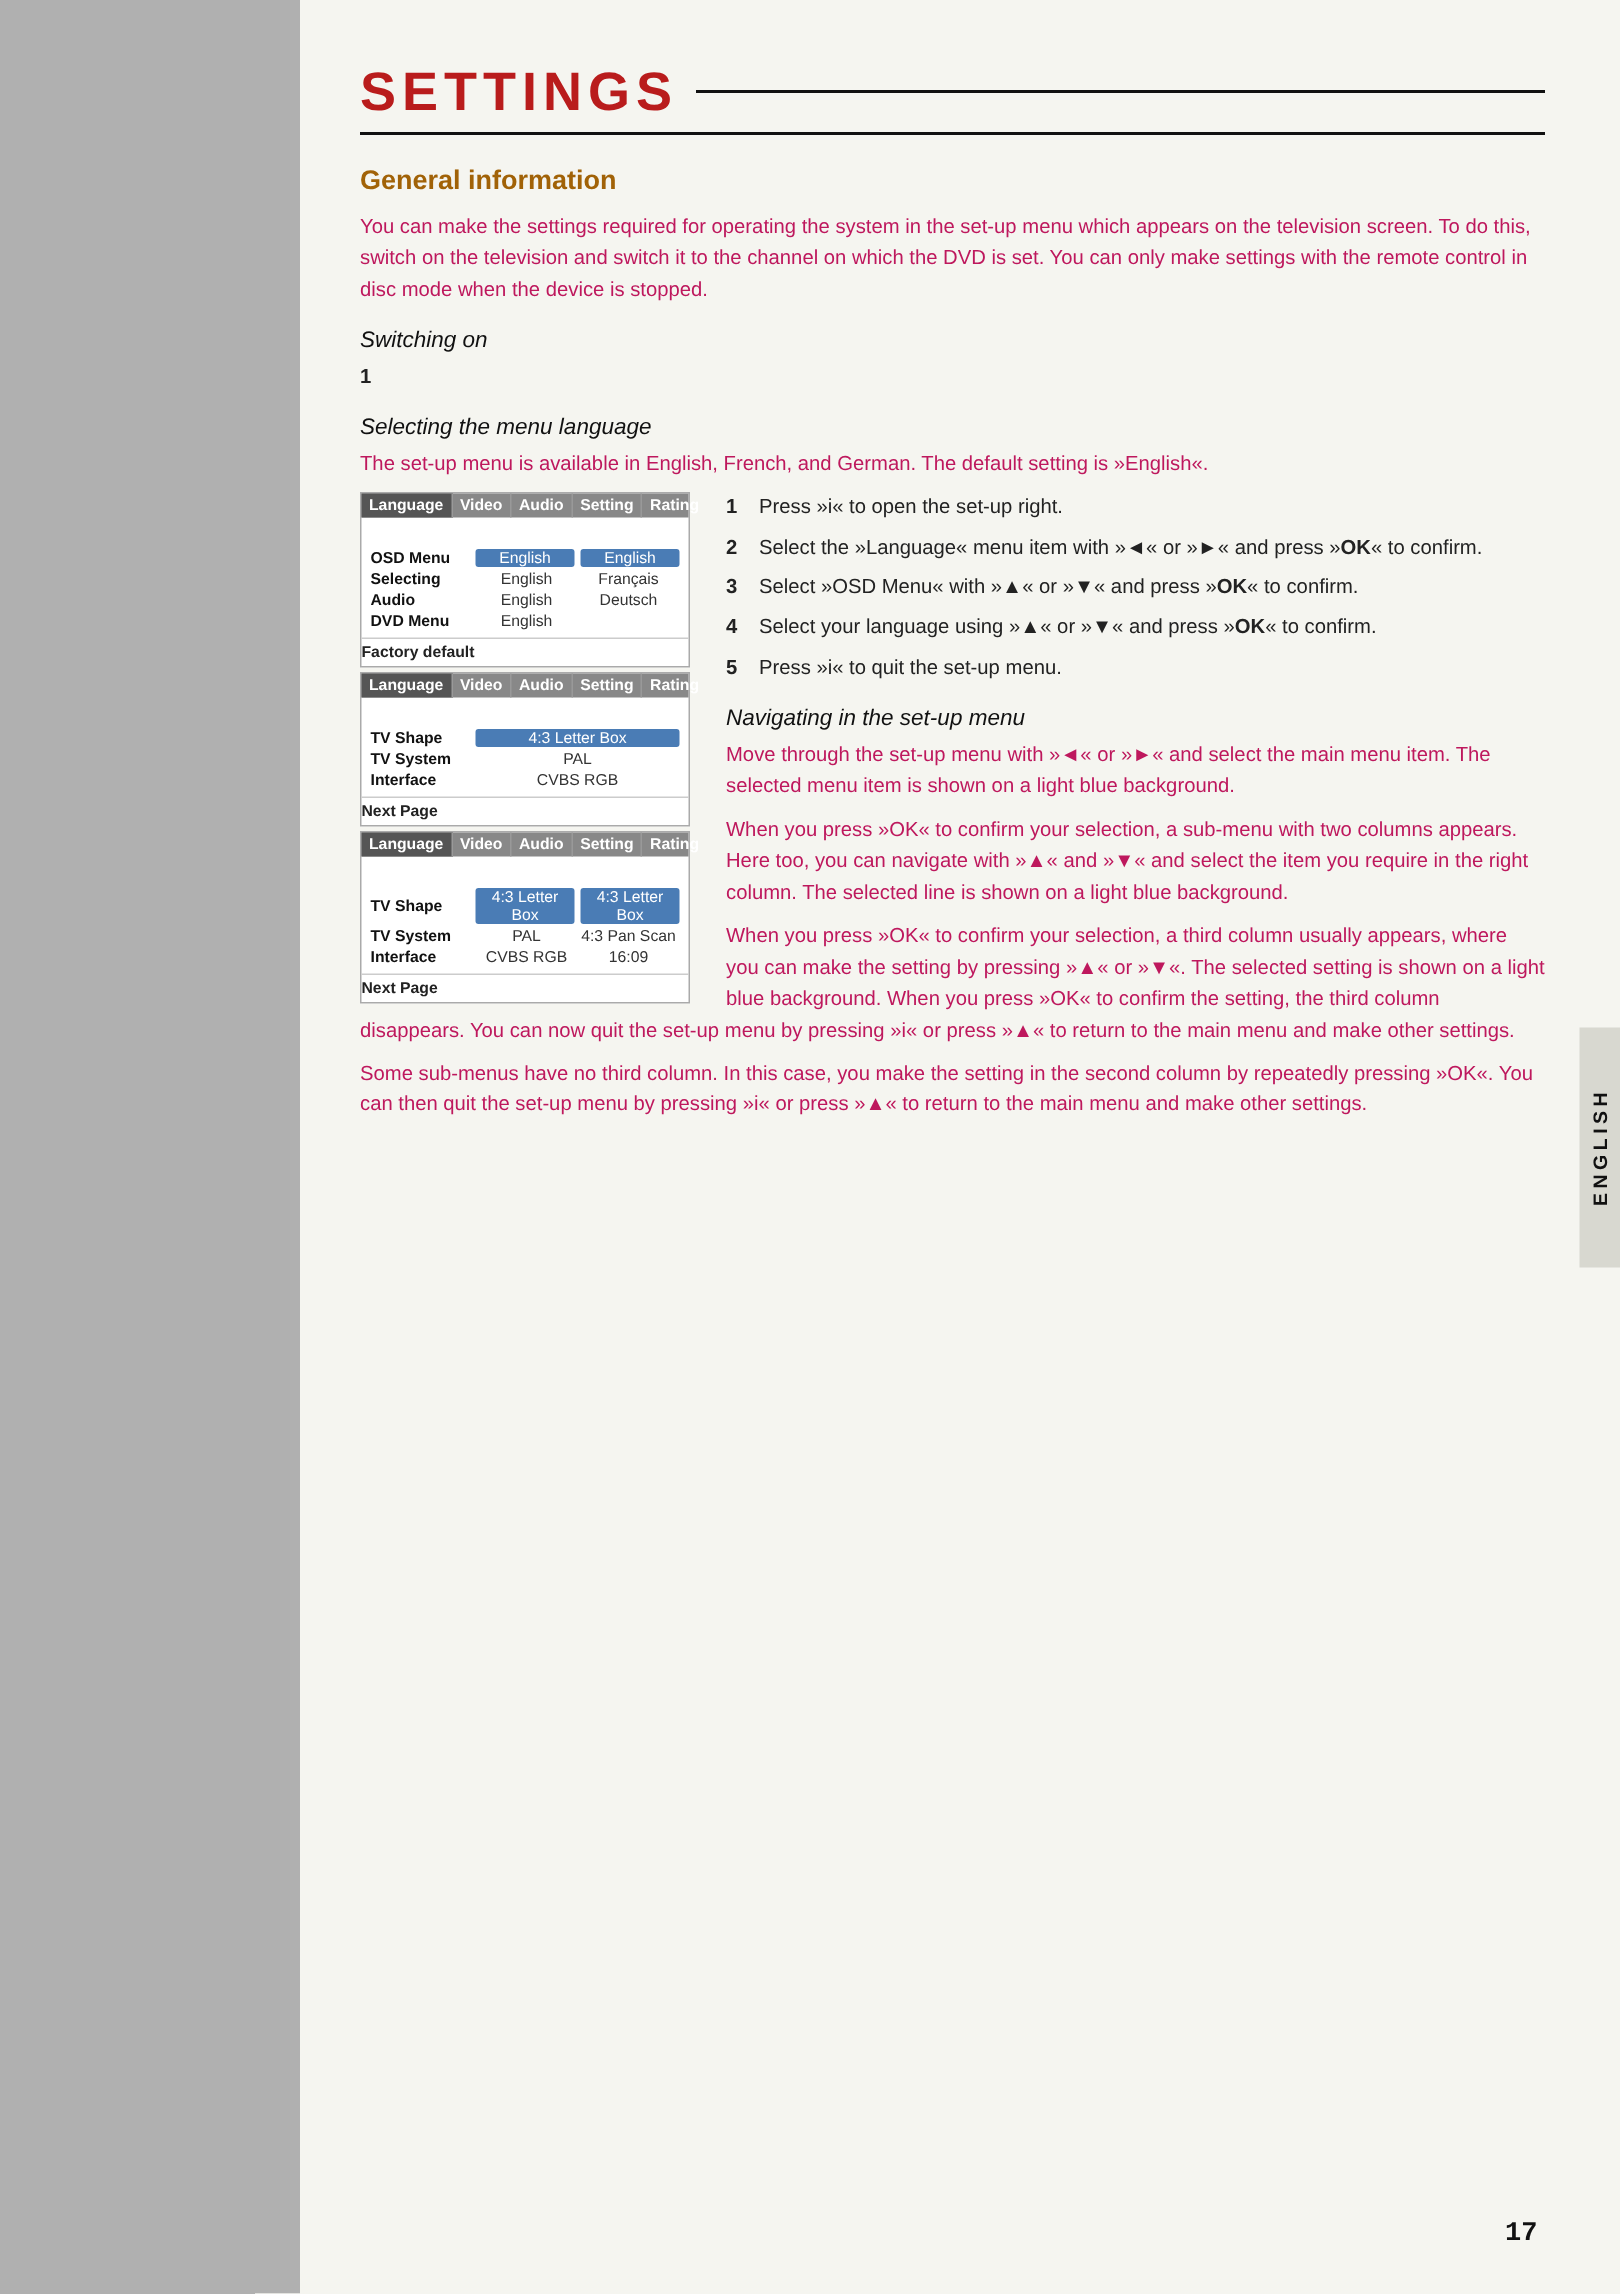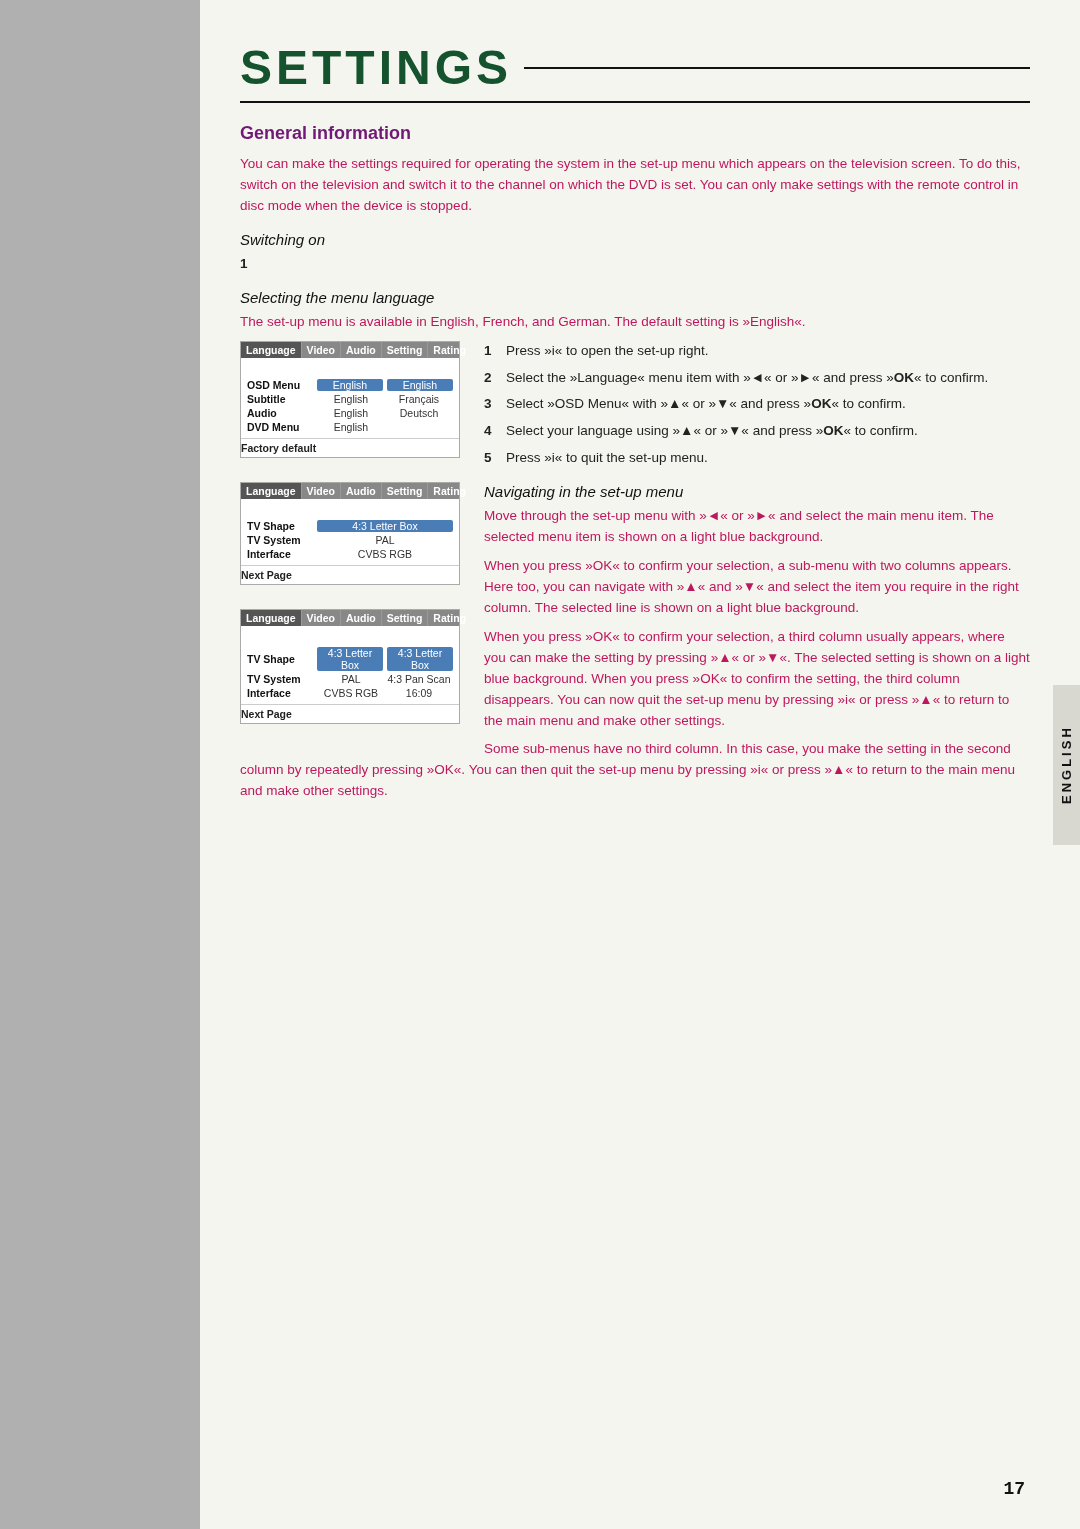--- a/index.html
+++ b/index.html
@@ -24,45 +24,45 @@
     
     .main-content {
       flex: 1;
       padding: 40px 50px 40px 40px;
       background: #f5f5f0;
       position: relative;
     }
 
     
     .page-title {
-      font-size: 48px;
+      font-size: 36px;
       font-weight: 900;
       letter-spacing: 4px;
       text-transform: uppercase;
-      color: #14532d;
+      color: #b91c1c;
       margin-bottom: 6px;
       border-bottom: 2px solid #111;
       padding-bottom: 6px;
       display: flex;
       align-items: center;
     }
     .page-title::after {
       content: '';
       display: block;
       flex: 1;
       height: 2px;
       background: #111;
       margin-left: 12px;
     }
 
     h2.section-title {
       font-size: 18px;
       font-weight: 800;
       margin: 20px 0 10px 0;
-      color: #701a75;
+      color: #a16207;
     }
 
     h3.subsection-title {
       font-size: 15px;
       font-weight: 400;
       margin: 14px 0 6px 0;
       font-style: italic;
       color: #111;
     }
 
@@ -95,21 +95,21 @@
       float: left;
       width: 220px;
       margin-right: 24px;
       margin-top: 0;
     }
 
     .menu-panel {
       background: #fff;
       border: 1px solid #aaa;
       font-size: 11px;
-      margin-bottom: 24px;
+      margin-bottom: 3px;
       font-family: Arial, sans-serif;
     }
 
     .menu-panel-header {
       display: flex;
       background: #888;
       color: #fff;
       font-size: 10.5px;
       font-weight: 700;
     }
@@ -230,21 +230,21 @@
         <div class="col">Rating</div>
       </div>
       <div class="menu-panel-body">
         <div style="height:16px;"></div>
         <div class="menu-row">
           <span class="label">OSD Menu</span>
           <span class="val highlighted">English</span>
           <span class="val highlighted" style="margin-left:4px;">English</span>
         </div>
         <div class="menu-row">
-          <span class="label">Subtitle</span>
+          <span class="label">Selecting</span>
           <span class="val">English</span>
           <span class="val">Français</span>
         </div>
         <div class="menu-row">
           <span class="label">Audio</span>
           <span class="val">English</span>
           <span class="val">Deutsch</span>
         </div>
         <div class="menu-row">
           <span class="label">DVD Menu</span>

